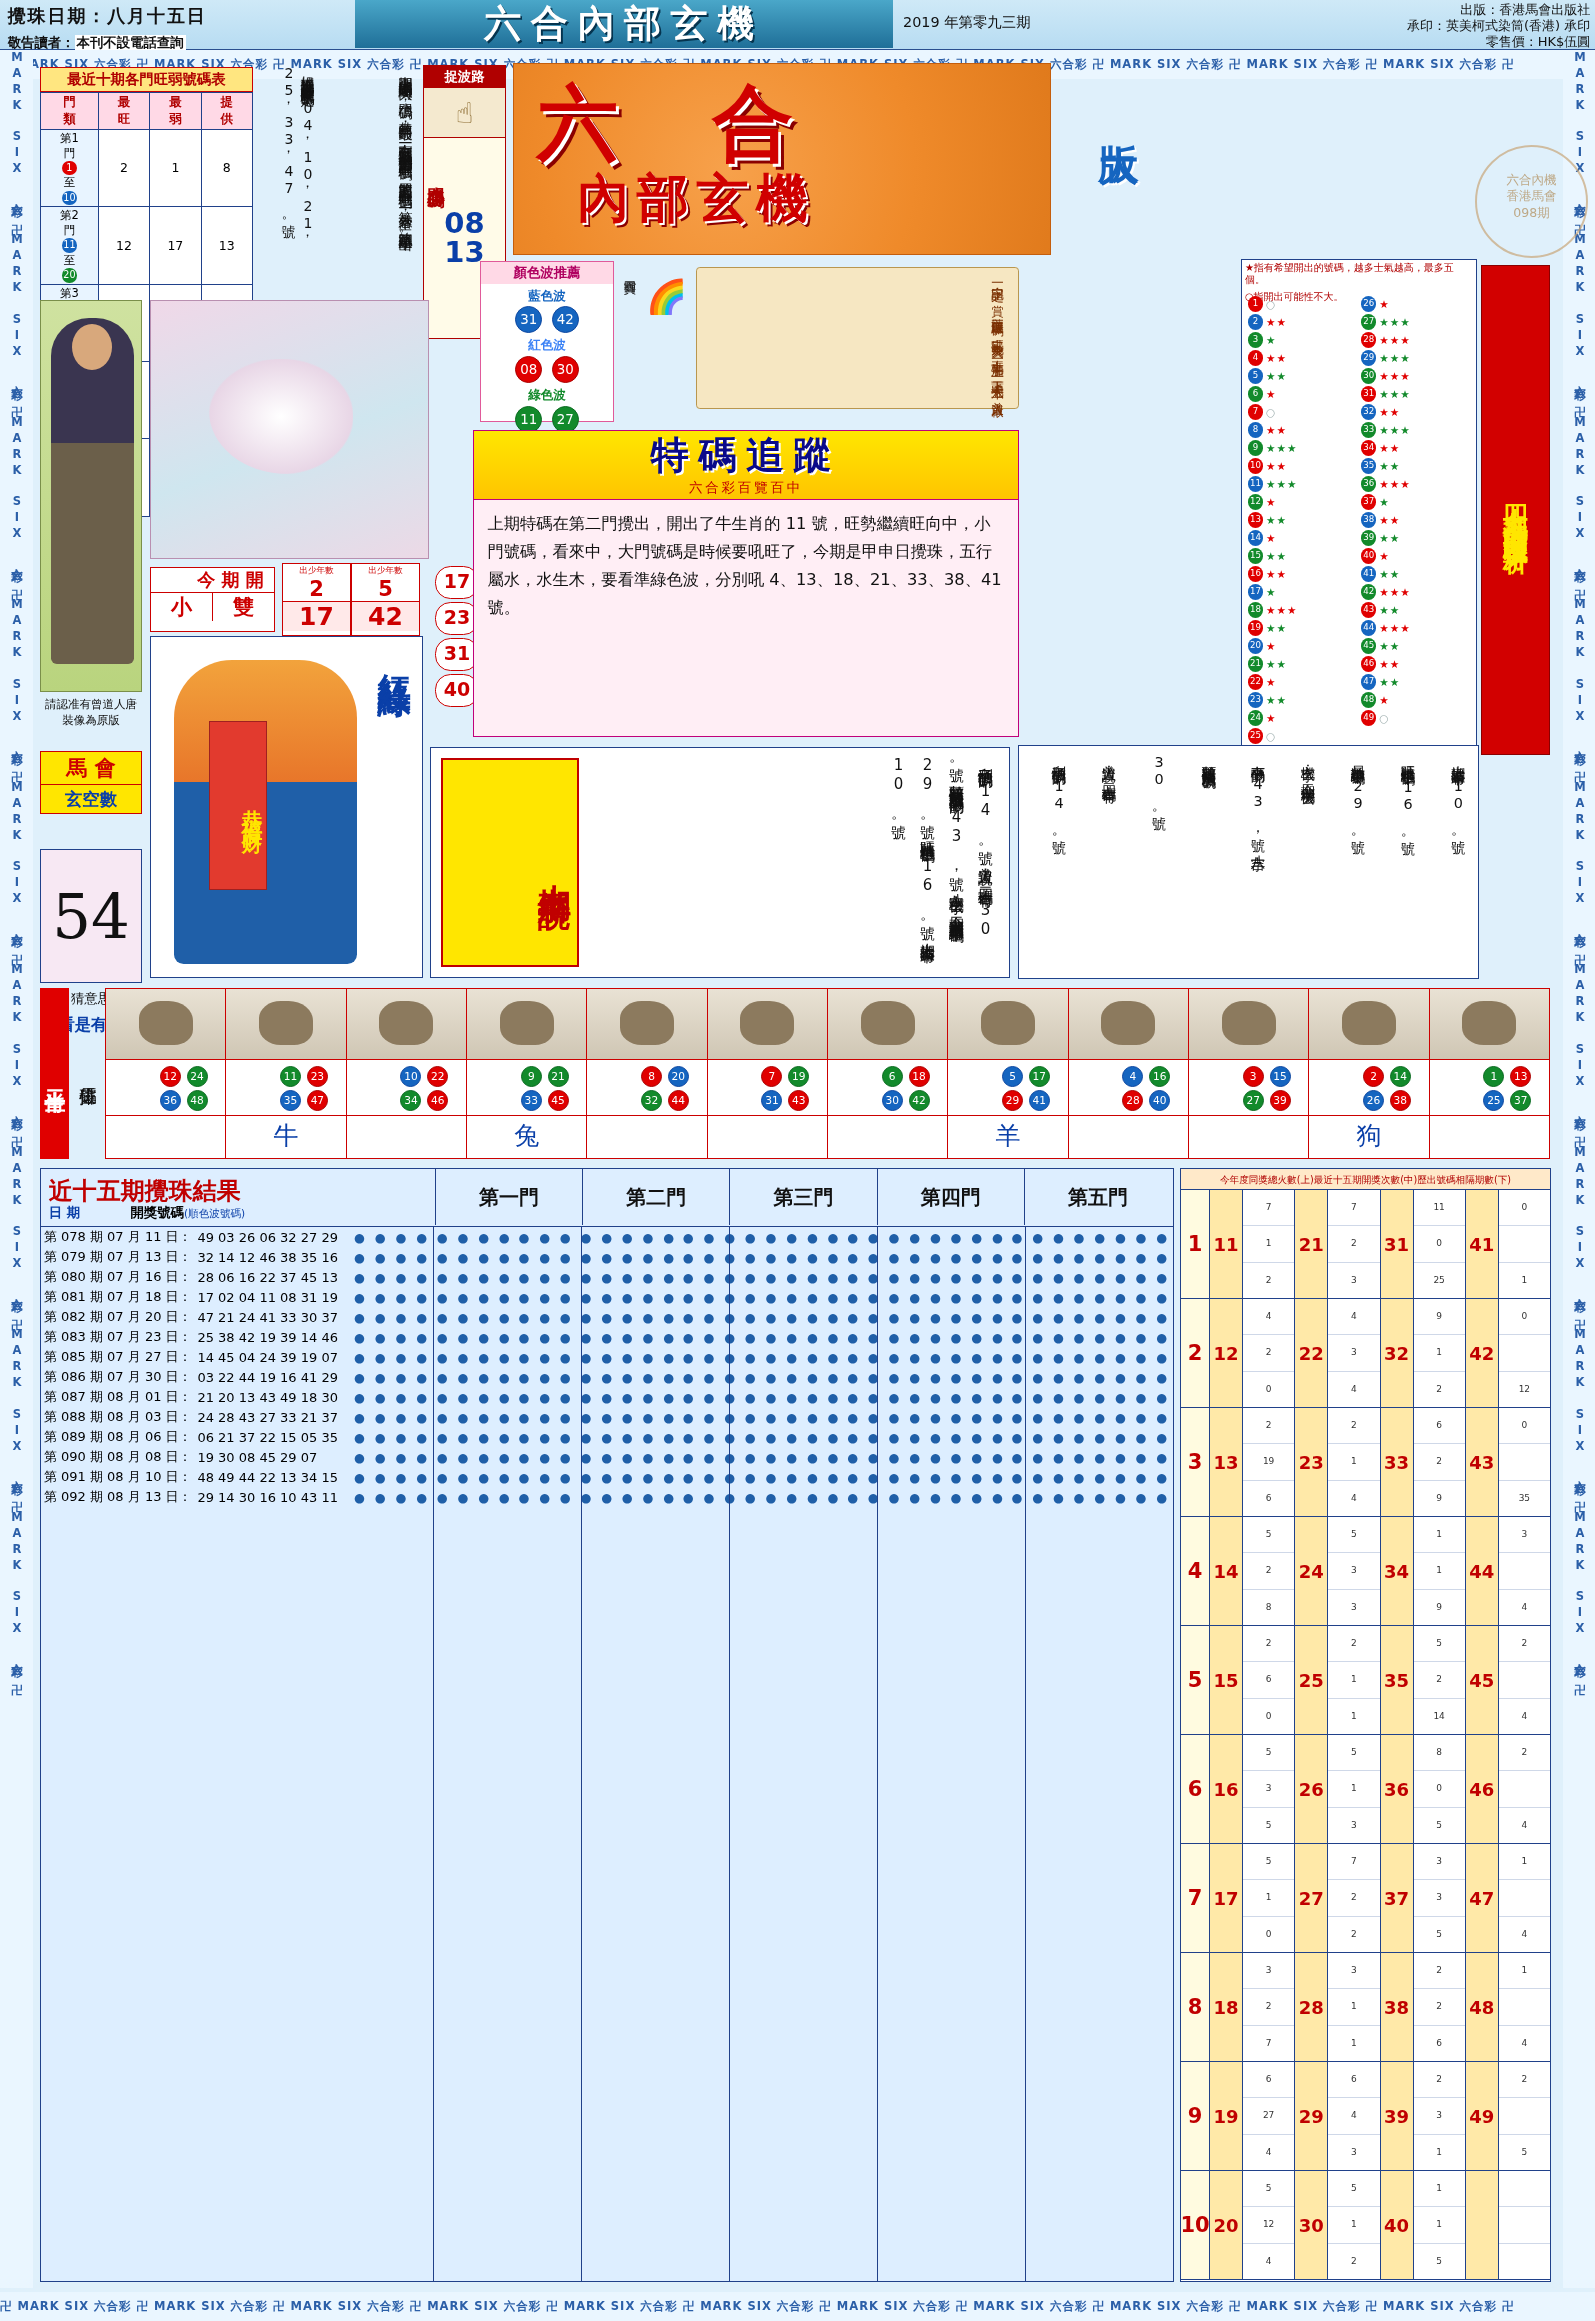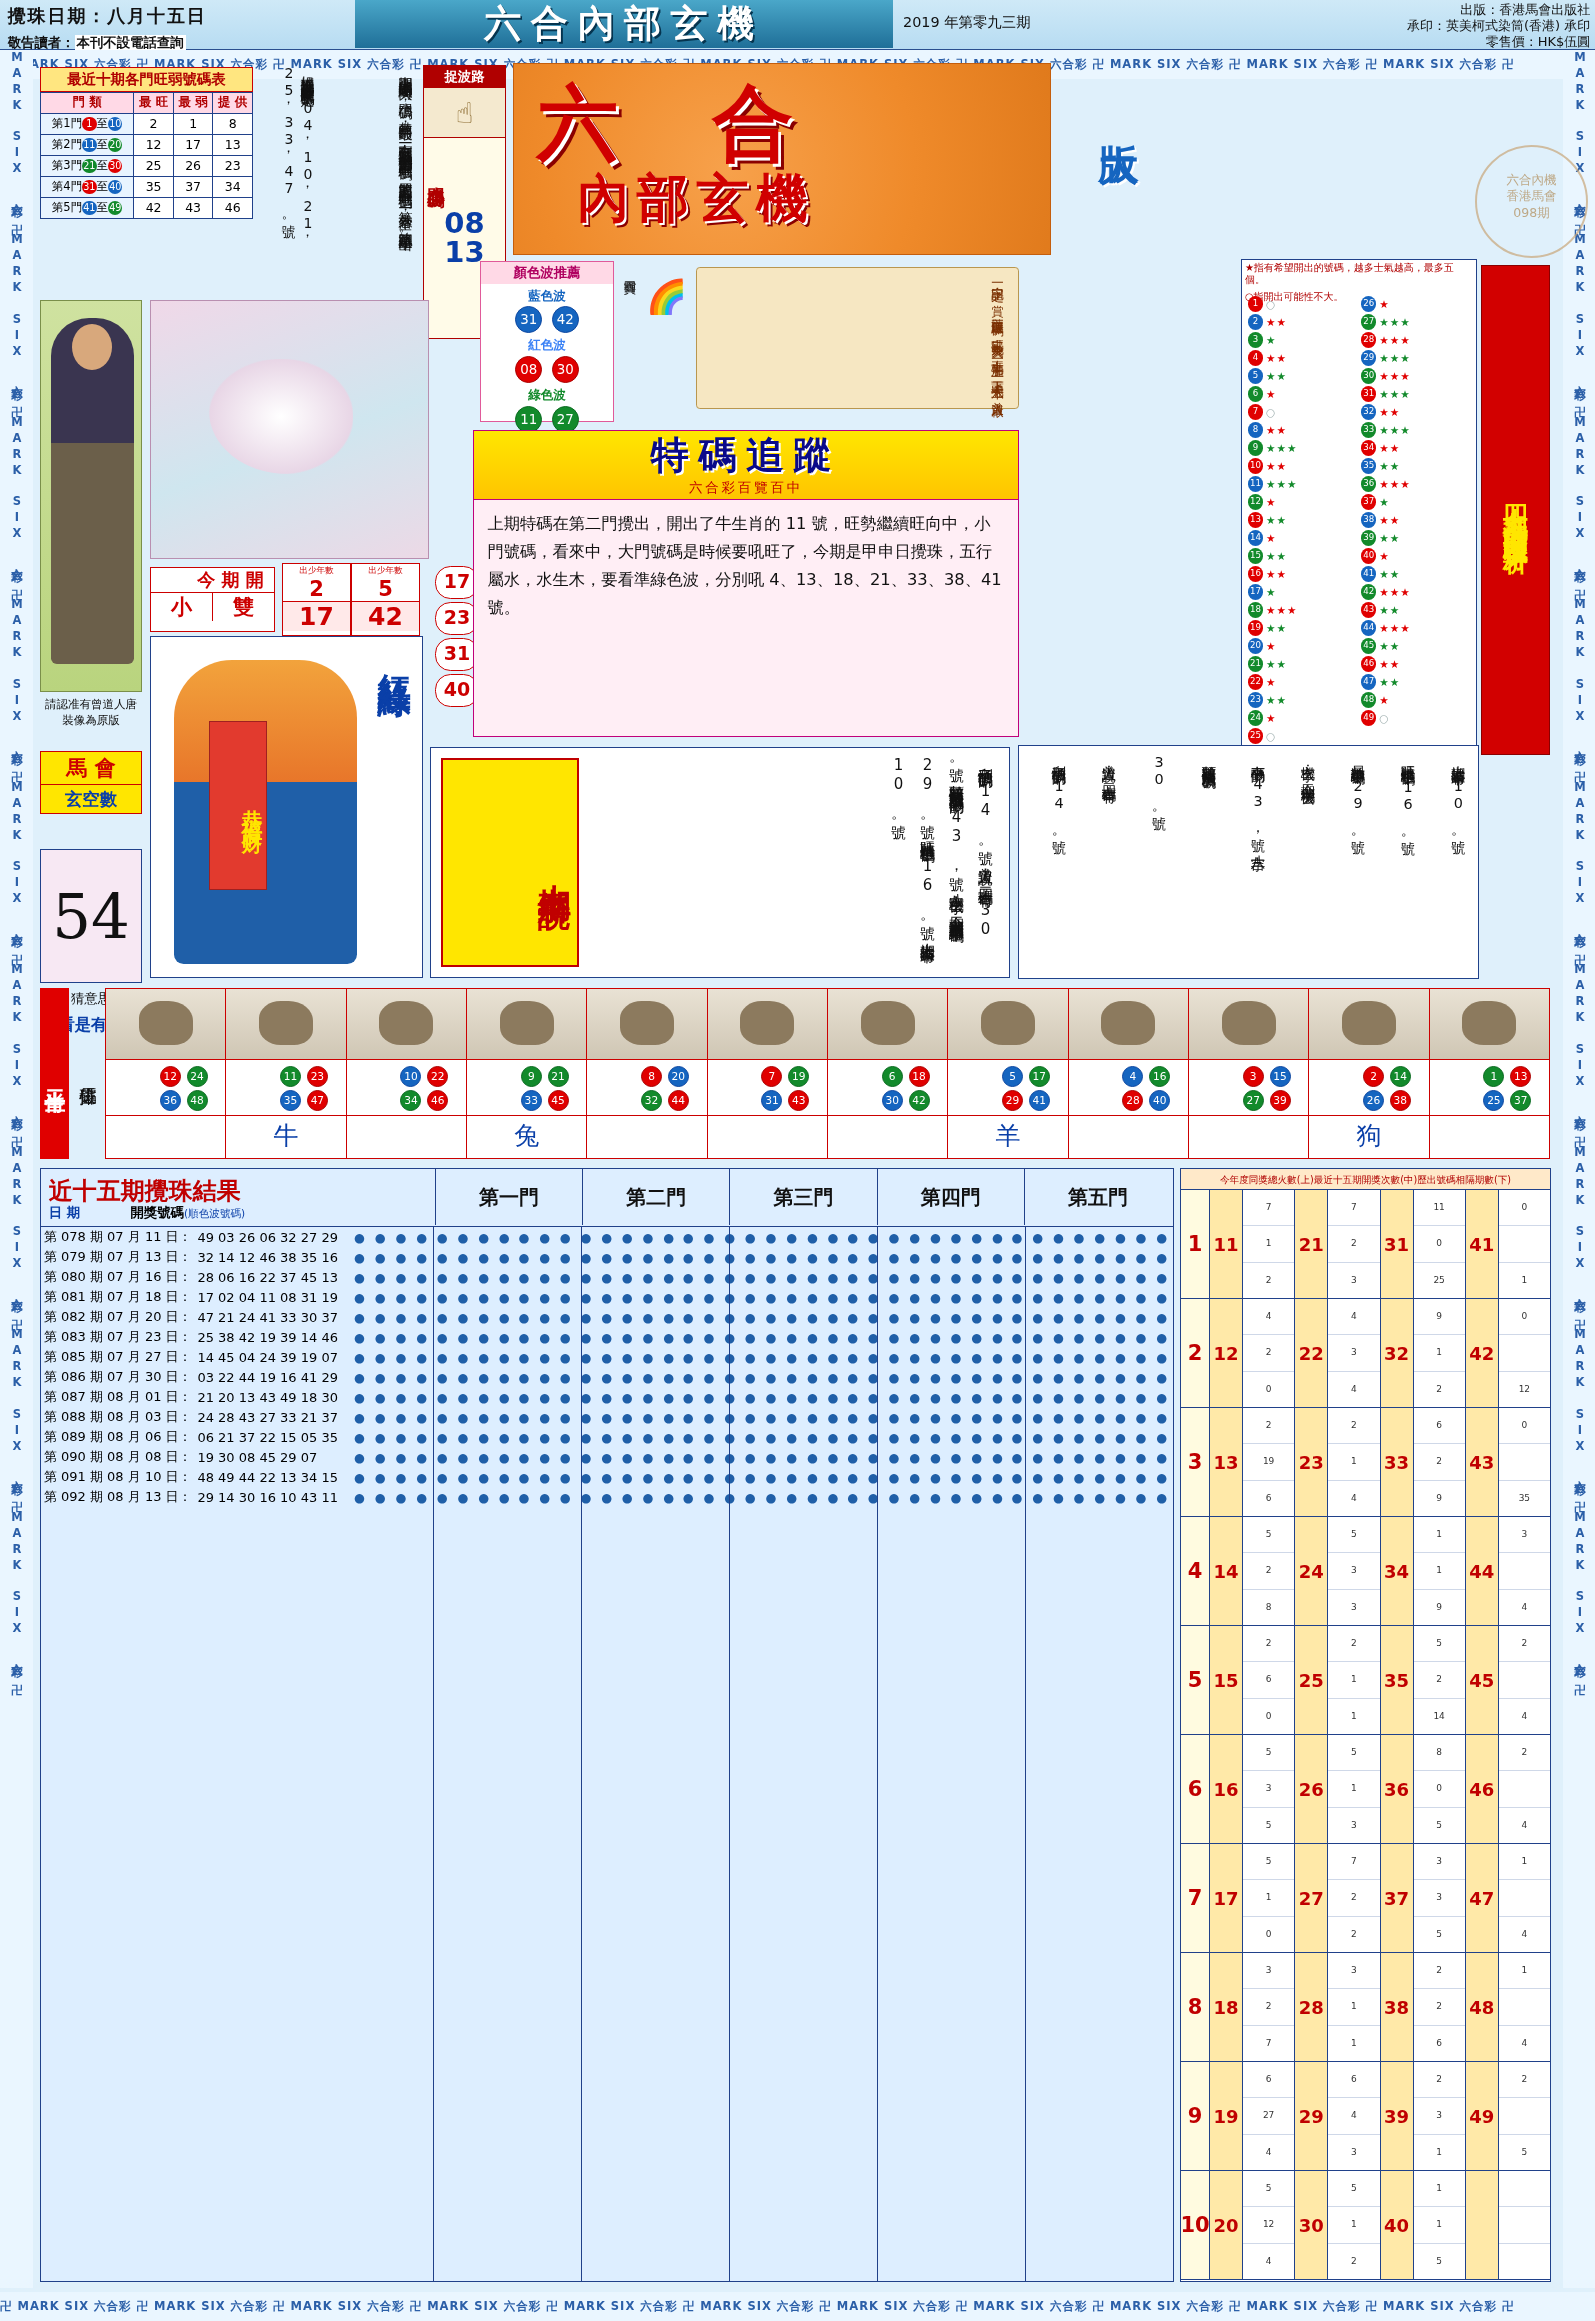--- a/index.html
+++ b/index.html
@@ -45,21 +45,21 @@
   .t-vert { writing-mode: vertical-rl; text-orientation: upright; }
 
   
   #tbl-recent10 { position:absolute; left:40px; top:67px; width:213px; }
   #tbl-recent10 .cap {
     background:#ffe680; border:1.9px solid #c00; color:#b00000;
     font-size:14.4px; font-weight:bold; text-align:center; padding:1.9px 0;
   }
   #tbl-recent10 table { border-collapse:collapse; width:100%; background:#fff; font-size:12.5px; }
   #tbl-recent10 th, #tbl-recent10 td {
-    border:1px solid #20418a; text-align:center; padding:1px 0; height:21px;
+    border:1px solid #20418a; text-align:center; padding:1px 16px; height:21px;
   }
   #tbl-recent10 th { background:#ffd9e6; color:#b00000; font-weight:bold; }
   #tbl-recent10 td.lbl { background:#e8f4ff; font-size:11.5px; }
   .mini-ball {
     display:inline-block; width:14.4px; height:14.4px; line-height:14.4px; border-radius:50%;
     color:#fff; font-size:9.6px; text-align:center; vertical-align:middle;
   }
   .b-red{background:#e00000;} .b-blue{background:#1565c0;} .b-green{background:#128a2b;}
 
   

